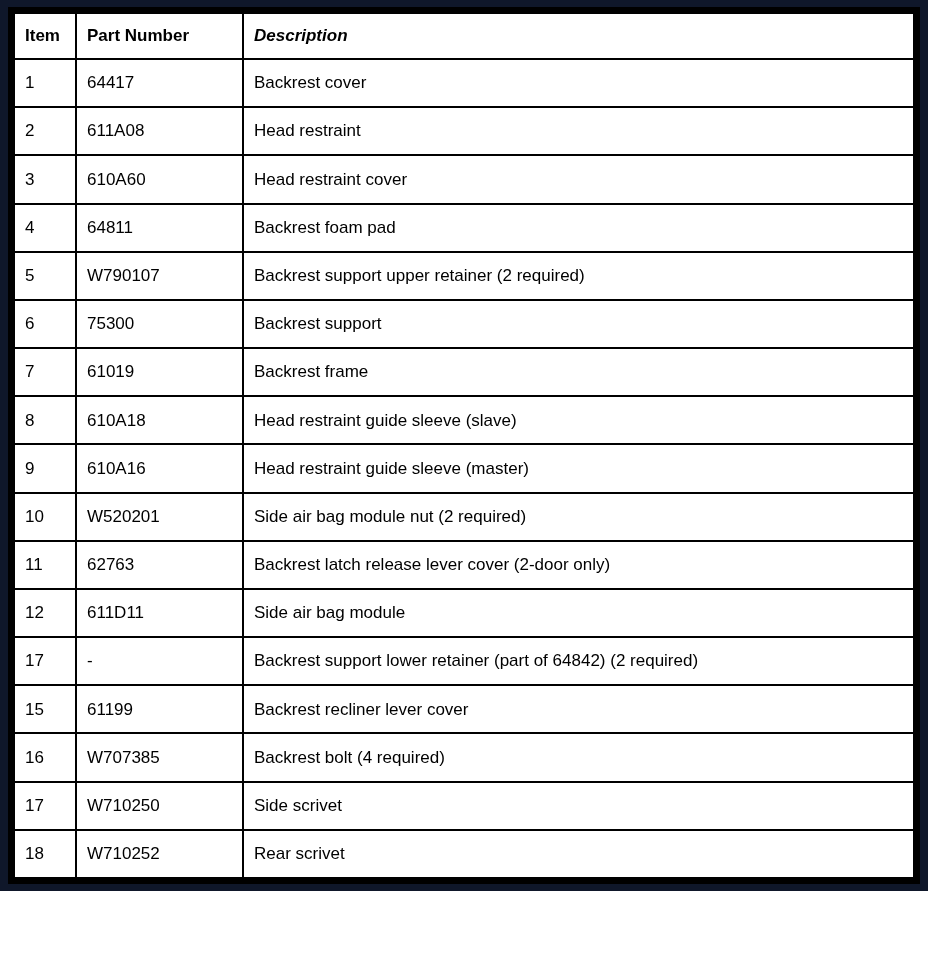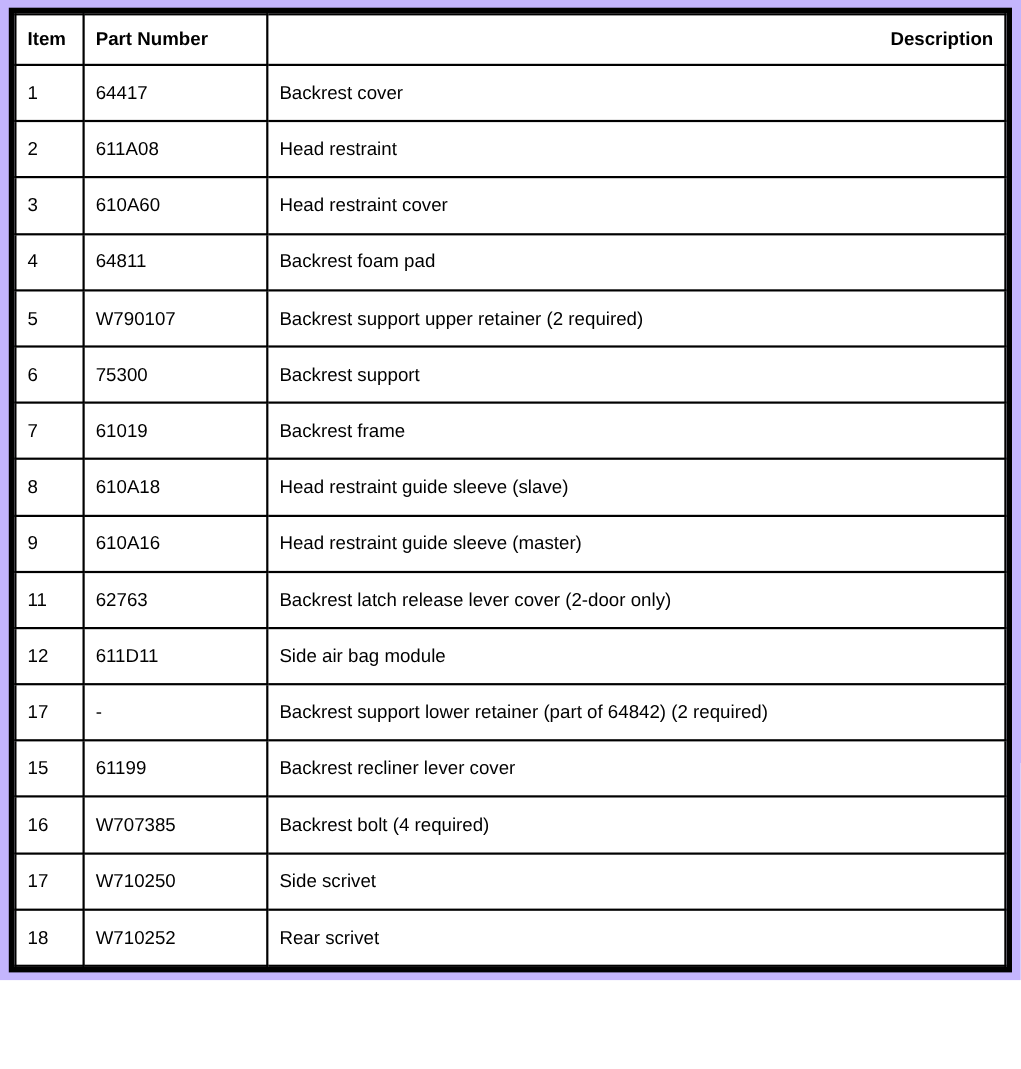--- a/index.html
+++ b/index.html
@@ -8,21 +8,21 @@
     background: #ffffff;
     width: 928px;
     height: 972px;
     font-family: "Liberation Sans", "DejaVu Sans", sans-serif;
   }
   .page {
     width: 928px;
     height: 891px;
     box-sizing: border-box;
     padding: 7px 8px;
-    background: #c4b5fd;
+    background: #0f172a;
   }
   .table-wrap {
     box-sizing: border-box;
     width: 100%;
     height: 100%;
     border: 5px solid #000000;
     background: #ffffff;
   }
   table.parts {
     border-collapse: collapse;
@@ -41,21 +41,22 @@
     vertical-align: middle;
     overflow: hidden;
     white-space: nowrap;
   }
   table.parts th {
     font-weight: bold;
     text-align: left;
     height: 36px;
   }
   table.parts th.col-description {
-    text-align: right;
+    text-align: left;
+    font-style: italic;
   }
   table.parts td {
     font-weight: normal;
     text-align: left;
     height: 38px;
   }
   col.col-item { width: 62px; }
   col.col-part { width: 167px; }
   col.col-desc { width: auto; }
 </style>
@@ -117,20 +118,25 @@
             <td>8</td>
             <td>610A18</td>
             <td>Head restraint guide sleeve (slave)</td>
           </tr>
           <tr>
             <td>9</td>
             <td>610A16</td>
             <td>Head restraint guide sleeve (master)</td>
           </tr>
           <tr>
+            <td>10</td>
+            <td>W520201</td>
+            <td>Side air bag module nut (2 required)</td>
+          </tr>
+          <tr>
             <td>11</td>
             <td>62763</td>
             <td>Backrest latch release lever cover (2-door only)</td>
           </tr>
           <tr>
             <td>12</td>
             <td>611D11</td>
             <td>Side air bag module</td>
           </tr>
           <tr>

